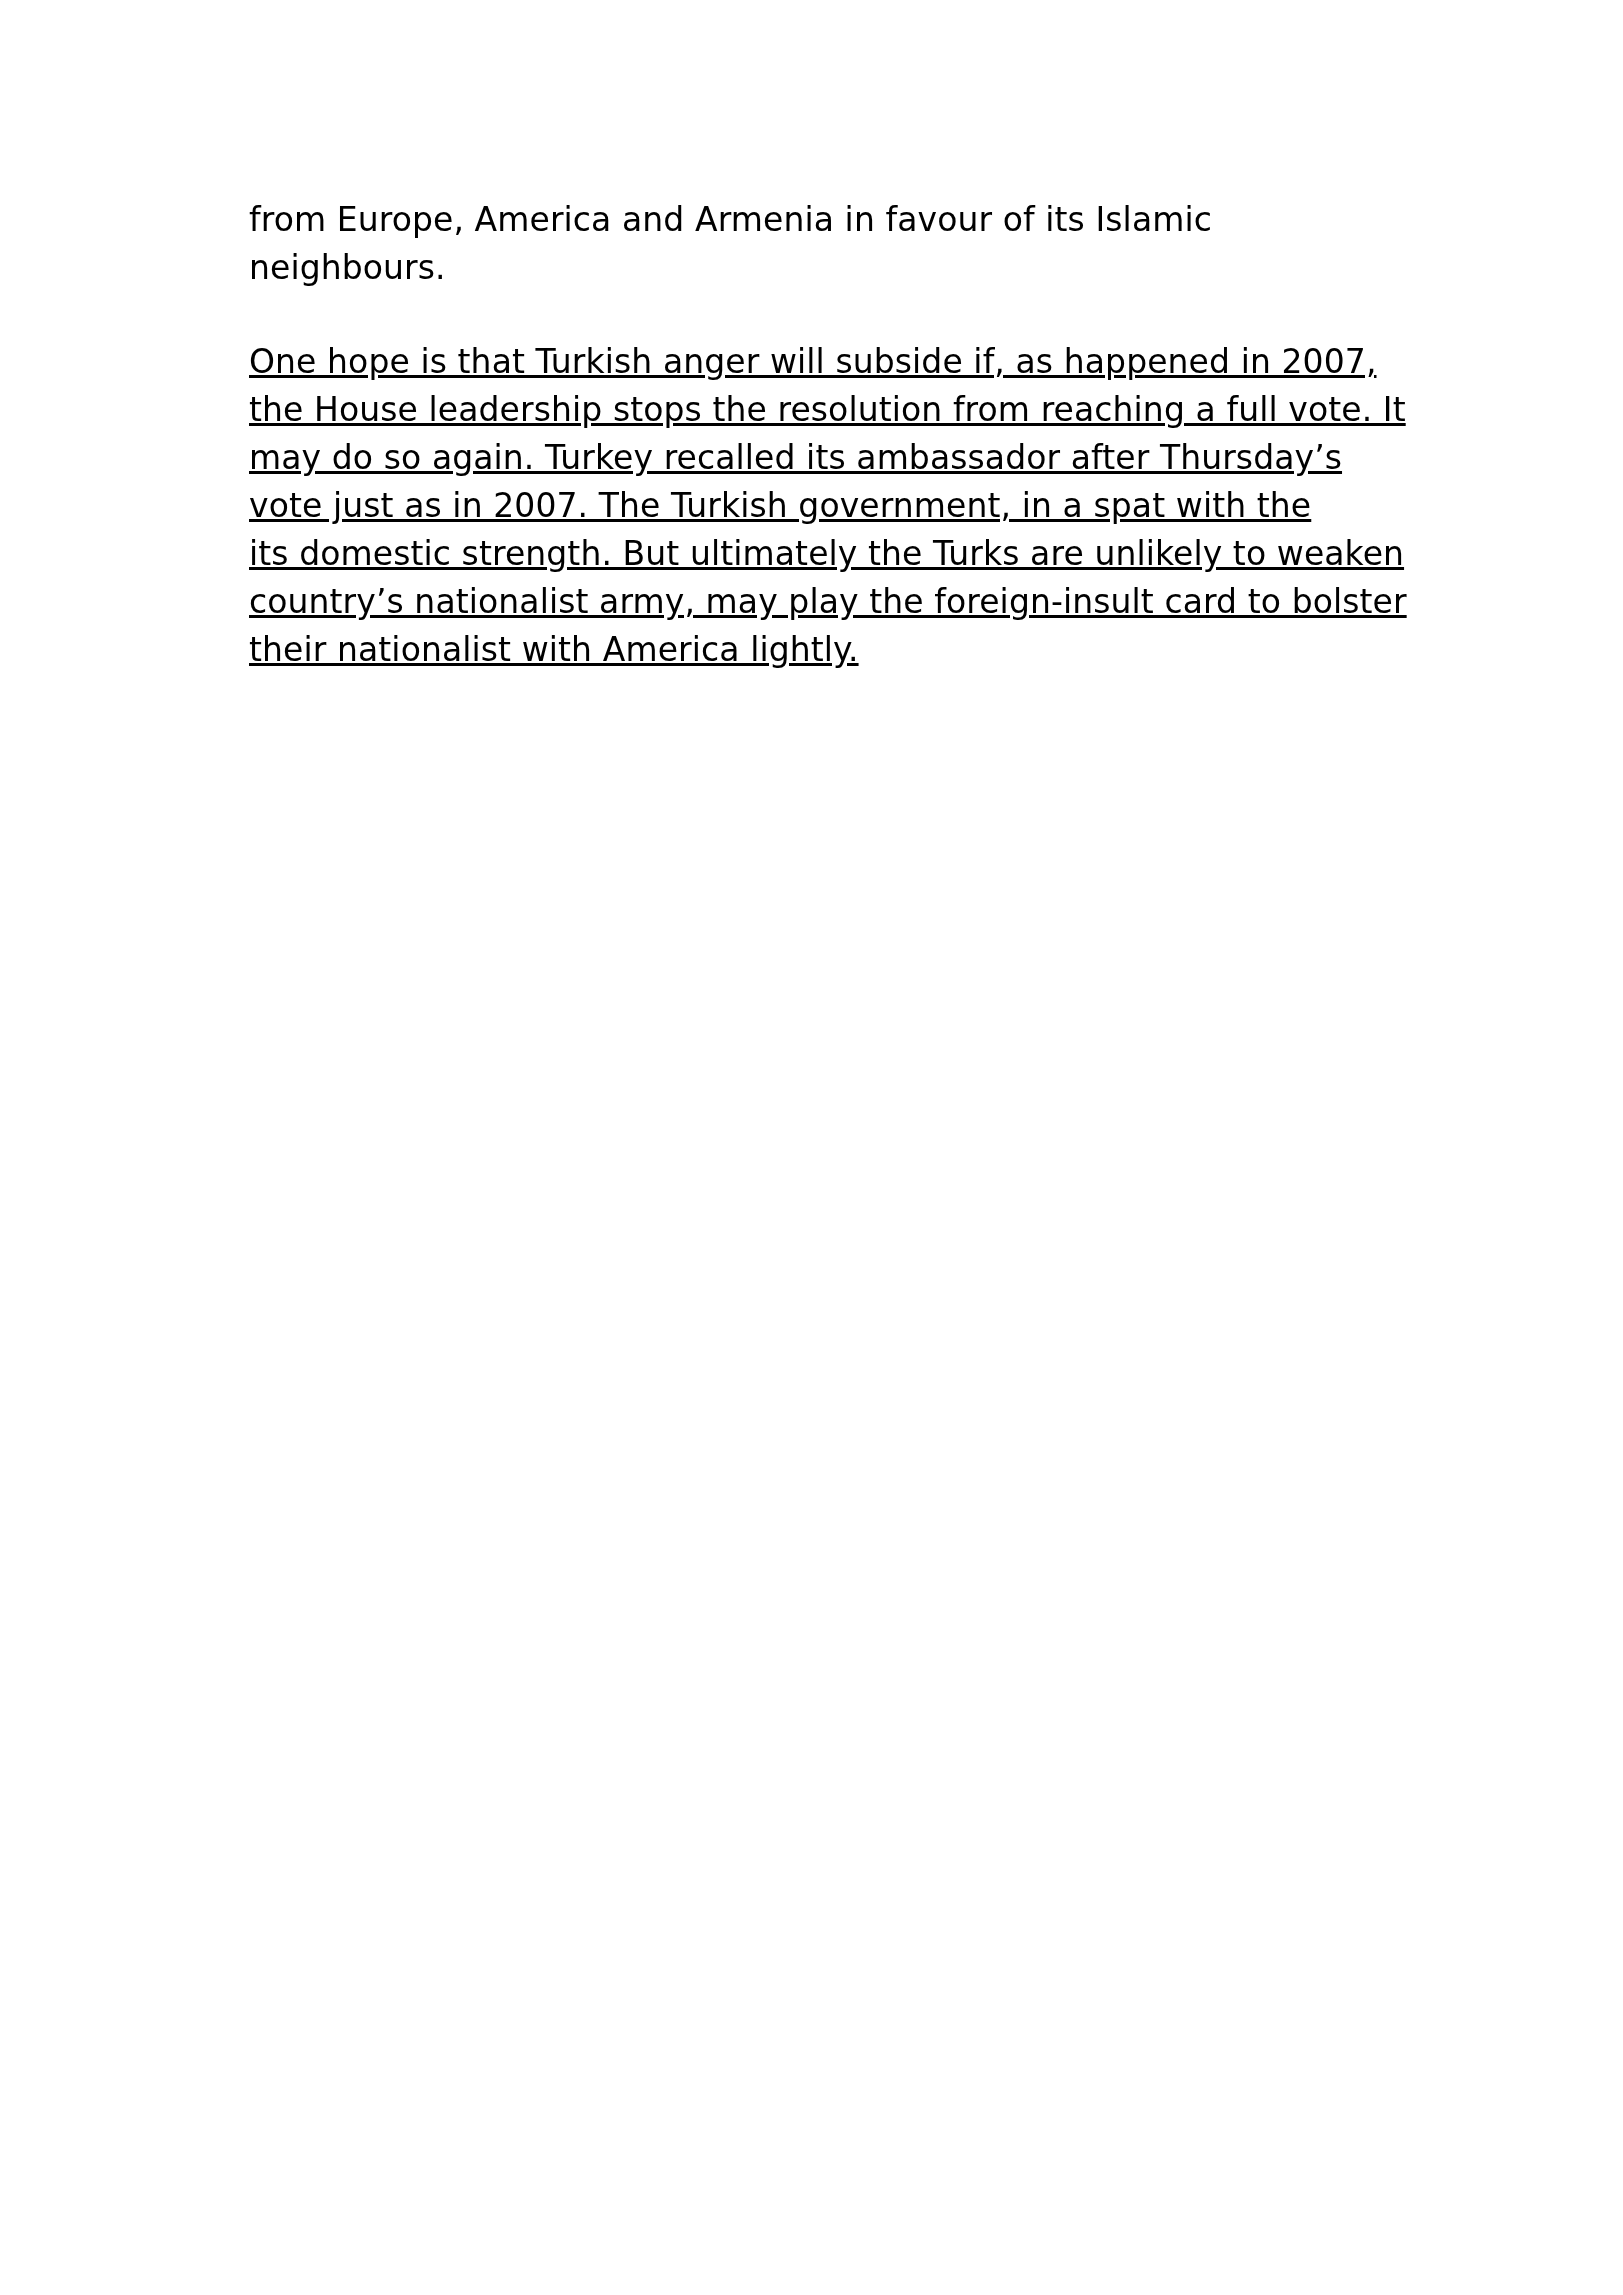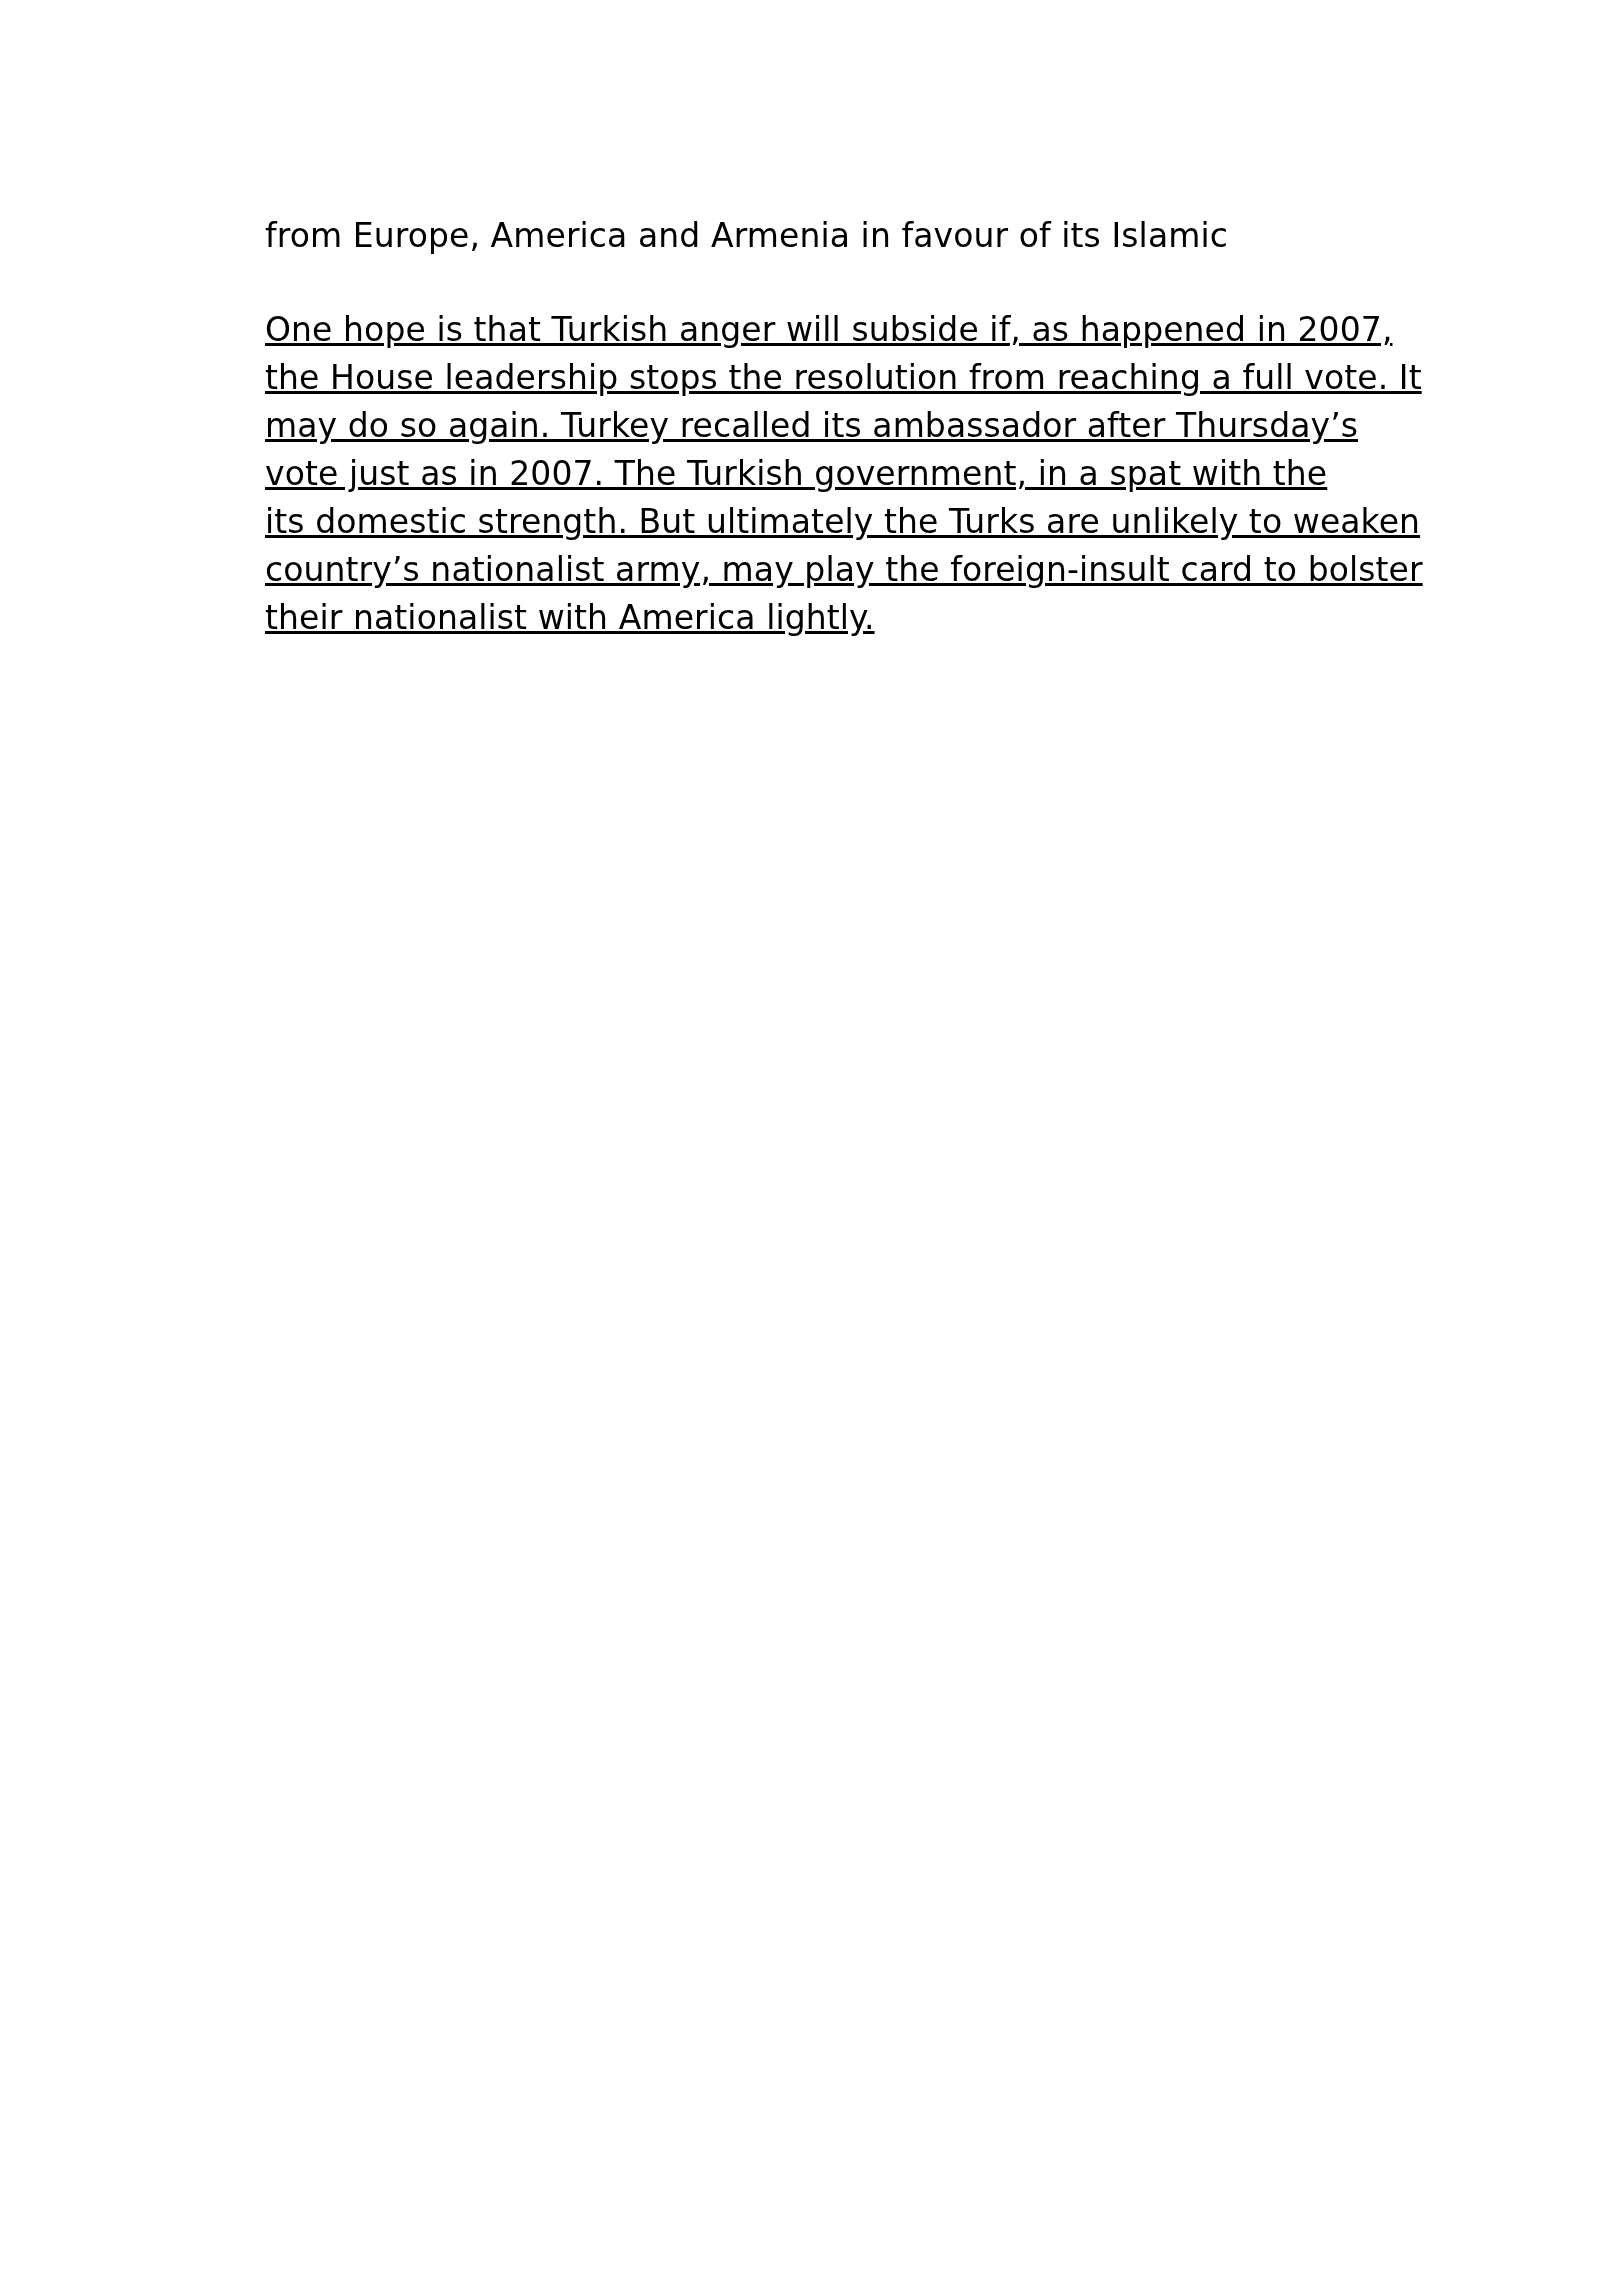--- a/index.html
+++ b/index.html
@@ -16,21 +16,21 @@
     font-family: "DejaVu Sans", "Liberation Sans", sans-serif;
     color: #000000;
   }
   .text-block {
     position: absolute;
     left: 249px;
     top: 196px;
     width: 1139px;
   }
   .paragraph {
-    margin: 16px;
+    margin: 0;
     padding: 0;
   }
   .paragraph + .paragraph {
     margin-top: 46px;
     text-decoration: underline;
   }
   .line {
     font-size: 33px;
     line-height: 48px;
     white-space: nowrap;
@@ -38,20 +38,21 @@
   }
 </style>
 </head>
 <body>
 
 <div class="page">
   <div class="text-block">
 
     <div class="paragraph">
       <div class="line">from Europe, America and Armenia in favour of its Islamic</div>
+      <div class="line">neighbours.</div>
     </div>
 
     <div class="paragraph">
       <div class="line">One hope is that Turkish anger will subside if, as happened in 2007,</div>
       <div class="line">the House leadership stops the resolution from reaching a full vote. It</div>
       <div class="line">may do so again. Turkey recalled its ambassador after Thursday’s</div>
       <div class="line">vote just as in 2007. The Turkish government, in a spat with the</div>
       <div class="line">its domestic strength. But ultimately the Turks are unlikely to weaken</div>
       <div class="line">country’s nationalist army, may play the foreign-insult card to bolster</div>
       <div class="line">their nationalist with America lightly.</div>

